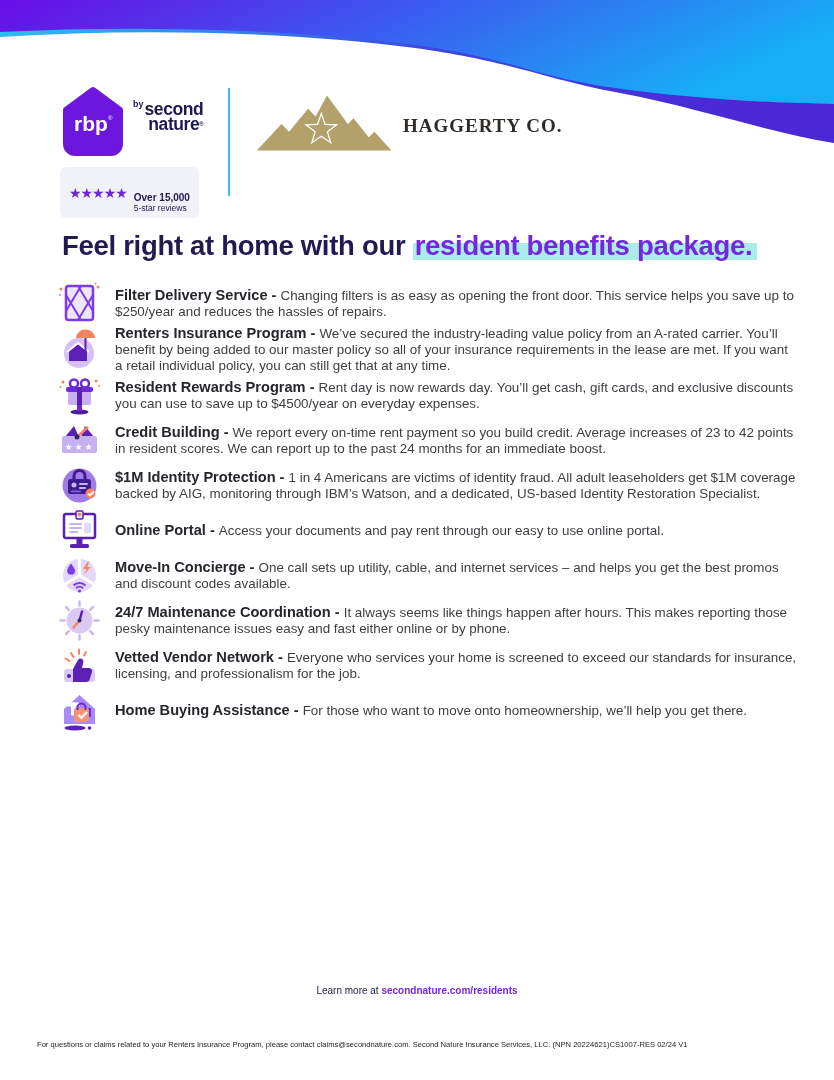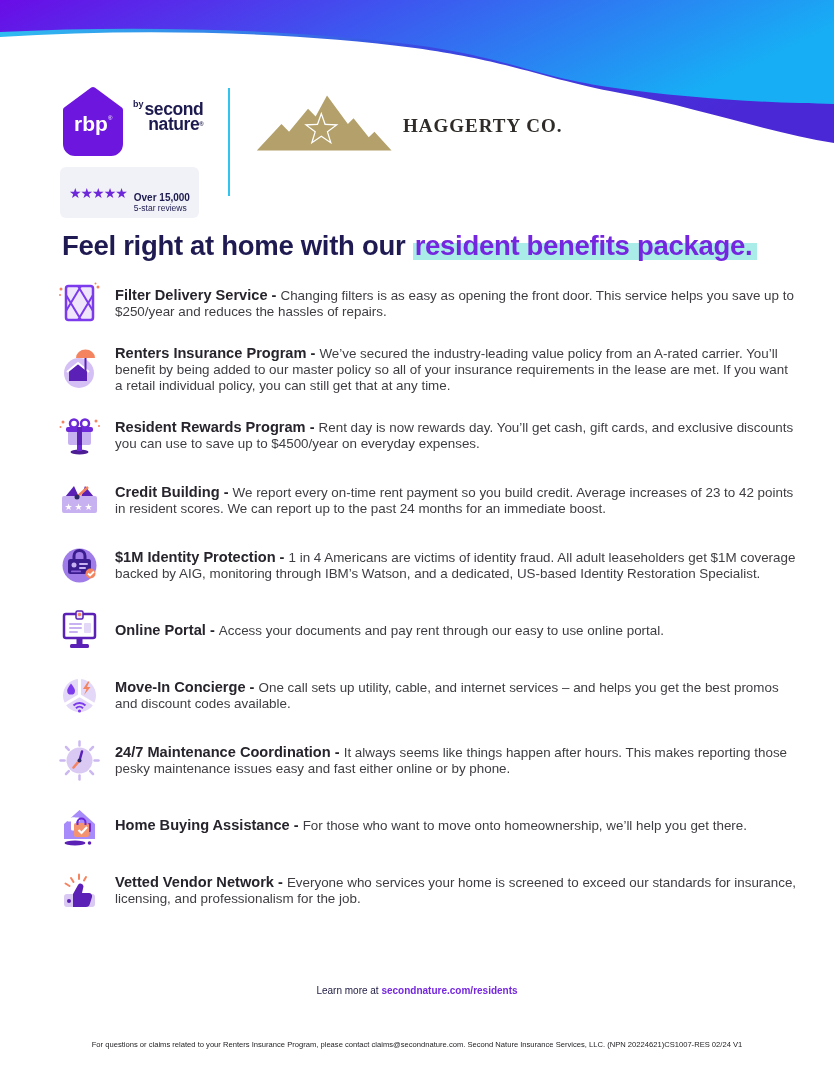--- a/index.html
+++ b/index.html
@@ -29,32 +29,32 @@
 
   
   .headline{position:absolute;top:229px;left:62px;right:12px;font-size:27.5px;letter-spacing:-0.3px;
             line-height:34px;white-space:nowrap;}
   .h-navy{color:#1F1B52;font-weight:700;}
   .h-purple{color:#7527E0;font-weight:700;
             background:linear-gradient(180deg,rgba(0,0,0,0) 42%,#A9ECE8 42%,#A9ECE8 97%,rgba(0,0,0,0) 97%);
             padding:0 5px 0 2px;}
 
   
-  .benefits{position:absolute;top:281px;left:57px;right:36px;display:flex;flex-direction:column;gap:20px;}
+  .benefits{position:absolute;top:281px;left:57px;right:36px;display:flex;flex-direction:column;}
   .row{display:flex;align-items:center;gap:13px;min-height:45px;}
   .ic{width:45px;height:45px;flex:0 0 45px;}
   .ic svg{width:45px;height:45px;display:block;}
   .txt{margin:0;font-size:13.4px;line-height:15.8px;color:#3F3D42;}
   .txt strong{color:#27242C;font-weight:700;font-size:14.6px;}
 
   
   .learn-more{position:absolute;top:985px;left:0;width:100%;text-align:center;font-size:10px;color:#232046;}
   .learn-link{color:#7527E0;font-weight:700;}
   .fine-print{position:absolute;top:1040px;left:37px;right:37px;display:flex;
-              justify-content:center;font-size:7.6px;color:#232226;}
+              justify-content:flex-start;font-size:7.6px;color:#232226;}
 </style>
 </head>
 <body>
 
 <div class="page">
 
   <svg class="wave" viewBox="0 0 834 200" preserveAspectRatio="none">
     <defs>
       <linearGradient id="gBack" x1="0%" y1="0%" x2="100%" y2="22%">
         <stop offset="0" stop-color="#2EC9F2"></stop>
@@ -237,51 +237,51 @@
           <line x1="22.5" y1="22.5" x2="16.5" y2="29.5" stroke="#F4845F" stroke-width="2.5" stroke-linecap="round"></line>
           <circle cx="22.5" cy="22.5" r="2" fill="#2D2A63"></circle>
         </svg>
       </span>
       <p class="txt"><strong>24/7 Maintenance Coordination</strong><strong> - </strong><span>It always seems like things happen after hours. This makes reporting those pesky maintenance issues easy and fast either online or by phone.</span></p>
     </div>
 
     <div class="row">
       <span class="ic">
         <svg viewBox="0 0 45 45">
+          <rect x="7" y="26" width="31" height="13" rx="3" fill="#D9C9F3"></rect>
+          <circle cx="12" cy="33" r="2" fill="#5B21B6"></circle>
+          <path d="M16 39 V26 l5 -9 a3 3 0 0 1 5.5 1.5 L25 25 h7 a3.2 3.2 0 0 1 3 4 l-2.2 7 a4 4 0 0 1 -3.8 3 z" fill="#5B21B6"></path>
+          <g stroke="#F4845F" stroke-width="2" stroke-linecap="round">
+            <line x1="14" y1="10" x2="16.5" y2="14"></line>
+            <line x1="22" y1="6.5" x2="22" y2="11"></line>
+            <line x1="8.5" y1="15.5" x2="12.5" y2="18"></line>
+            <line x1="29" y1="9" x2="27" y2="12.5"></line>
+          </g>
+        </svg>
+      </span>
+      <p class="txt"><strong>Vetted Vendor Network</strong><strong> - </strong><span>Everyone who services your home is screened to exceed our standards for insurance, licensing, and professionalism for the job.</span></p>
+    </div>
+
+    <div class="row">
+      <span class="ic">
+        <svg viewBox="0 0 45 45">
           <path d="M7 21 L22.5 7 L38 21 V36 H7 Z" fill="#A78BFA"></path>
           <rect x="10" y="14.5" width="13" height="4" rx="1.5" fill="#ffffff"></rect>
           <rect x="14" y="14.5" width="5" height="13" rx="1.5" fill="#ffffff"></rect>
           <rect x="29" y="20" width="5" height="9" rx="1" fill="#6D28D9"></rect>
           <rect x="17" y="20" width="15" height="14" rx="2" fill="#F4936F"></rect>
           <path d="M20.5 22 v-2.5 a4 4 0 0 1 8 0 V22" stroke="#6D28D9" stroke-width="2" fill="none"></path>
           <path d="M21.5 27 l3 3 l5.5 -6" stroke="#ffffff" stroke-width="2.2" fill="none"></path>
           <ellipse cx="18" cy="40" rx="10.5" ry="2.6" fill="#5B21B6"></ellipse>
           <circle cx="32.5" cy="40" r="1.8" fill="#5B21B6"></circle>
         </svg>
       </span>
       <p class="txt"><strong>Home Buying Assistance</strong><strong> - </strong><span>For those who want to move onto homeownership, we’ll help you get there.</span></p>
     </div>
 
-    <div class="row">
-      <span class="ic">
-        <svg viewBox="0 0 45 45">
-          <rect x="7" y="26" width="31" height="13" rx="3" fill="#D9C9F3"></rect>
-          <circle cx="12" cy="33" r="2" fill="#5B21B6"></circle>
-          <path d="M16 39 V26 l5 -9 a3 3 0 0 1 5.5 1.5 L25 25 h7 a3.2 3.2 0 0 1 3 4 l-2.2 7 a4 4 0 0 1 -3.8 3 z" fill="#5B21B6"></path>
-          <g stroke="#F4845F" stroke-width="2" stroke-linecap="round">
-            <line x1="14" y1="10" x2="16.5" y2="14"></line>
-            <line x1="22" y1="6.5" x2="22" y2="11"></line>
-            <line x1="8.5" y1="15.5" x2="12.5" y2="18"></line>
-            <line x1="29" y1="9" x2="27" y2="12.5"></line>
-          </g>
-        </svg>
-      </span>
-      <p class="txt"><strong>Vetted Vendor Network</strong><strong> - </strong><span>Everyone who services your home is screened to exceed our standards for insurance, licensing, and professionalism for the job.</span></p>
-    </div>
-
   </div>
 
   <div class="learn-more">
     <span>Learn more at </span><span class="learn-link">secondnature.com/residents</span>
   </div>
 
   <div class="fine-print">
     <span>For questions or claims related to your Renters Insurance Program, please contact claims@secondnature.com. Second Nature Insurance Services, LLC. (NPN 20224621)</span>
     <span>CS1007-RES 02/24 V1</span>
   </div>

